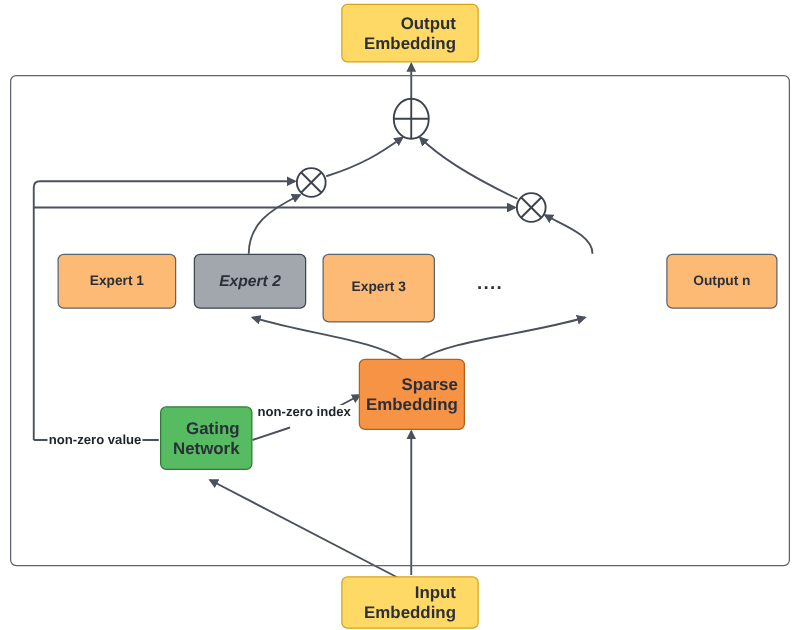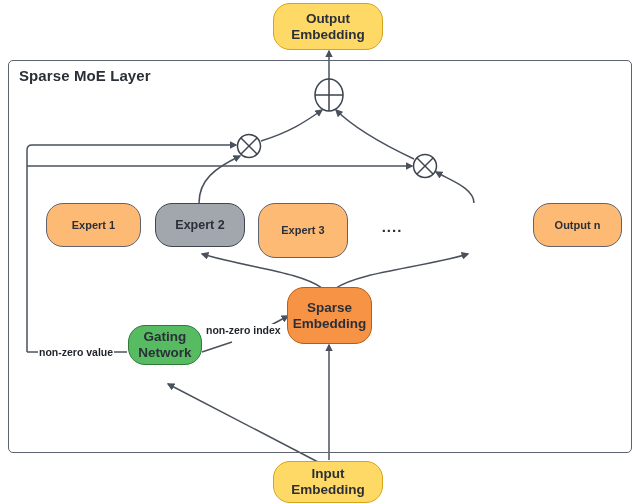--- a/index.html
+++ b/index.html
@@ -22,25 +22,25 @@
     width: 640px;
     height: 504px;
     pointer-events: none;
   }
   .node {
     position: absolute;
     box-sizing: border-box;
     display: flex;
     align-items: center;
     justify-content: center;
-    text-align: center;
+    text-align: right;
     font-weight: bold;
     color: #2b3038;
     line-height: 1.15;
-    border-radius: 17px;
+    border-radius: 5px;
   }
   .node span { display: block; }
   .yellow {
     background: #ffd966;
     border: 1.4px solid #d6a416;
     font-size: 13.5px;
   }
   .green {
     background: #57bb62;
     border: 1.4px solid #2f7a38;
@@ -137,54 +137,53 @@
 
       <path d="M 202 352 L 232 342 M 258 332 L 288 316" marker-end="url(#arrow)"></path>
 
       <path d="M 329 460 L 329 345" marker-end="url(#arrow)"></path>
 
       <path d="M 318 462 L 168 384" marker-end="url(#arrow)"></path>
     </g>
   </svg>
 
   <div class="outer-box"></div>
-  <div class="layer-title">Sparse MoE Layer</div>
 
   <div class="node yellow" style="left:273px; top:3px; width:110px; height:47px;">
     <div>
       <span>Output</span>
       <span>Embedding</span>
     </div>
   </div>
 
   <div class="node yellow" style="left:273px; top:461px; width:110px; height:42px;">
     <div>
       <span>Input</span>
       <span>Embedding</span>
     </div>
   </div>
 
-  <div class="node green" style="left:128px; top:325px; width:74px; height:40px;">
+  <div class="node green" style="left:128px; top:325px; width:74px; height:51px;">
     <div>
       <span>Gating</span>
       <span>Network</span>
     </div>
   </div>
 
   <div class="node orange" style="left:287px; top:287px; width:85px; height:57px;">
     <div>
       <span>Sparse</span>
       <span>Embedding</span>
     </div>
   </div>
 
   <div class="node expert-white" style="left:46px; top:203px; width:95px; height:44px;">
     <span>Expert 1</span>
   </div>
-  <div class="node expert-gray" style="left:155px; top:203px; width:90px; height:44px;">
+  <div class="node expert-gray" style="left:155px; top:203px; width:90px; height:44px;font-style:italic;">
     <span>Expert 2</span>
   </div>
   <div class="node expert-white" style="left:258px; top:203px; width:90px; height:55px;">
     <span>Expert 3</span>
   </div>
   <div class="dots">....</div>
   <div class="node expert-white" style="left:533px; top:203px; width:89px; height:44px;">
     <span>Output n</span>
   </div>
 

